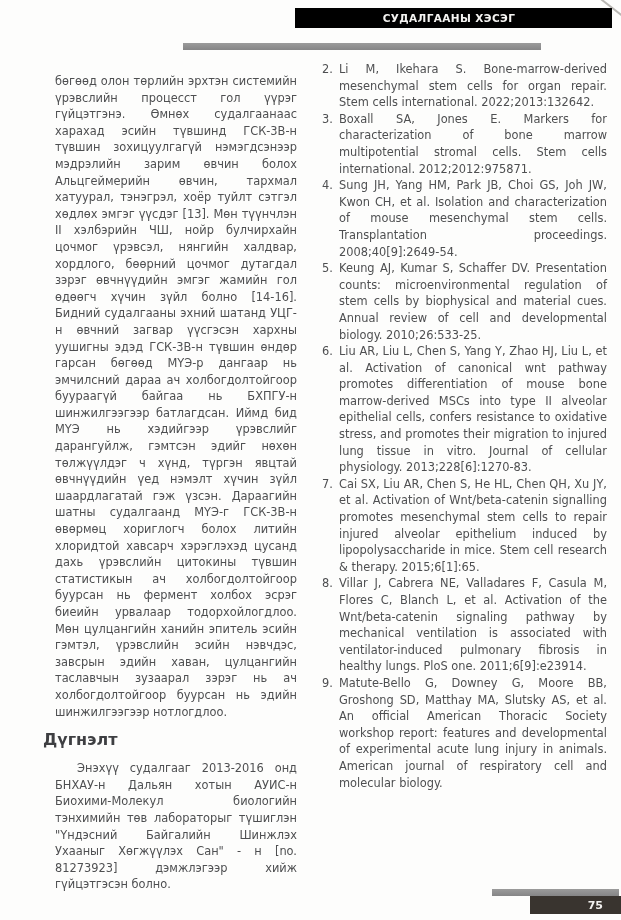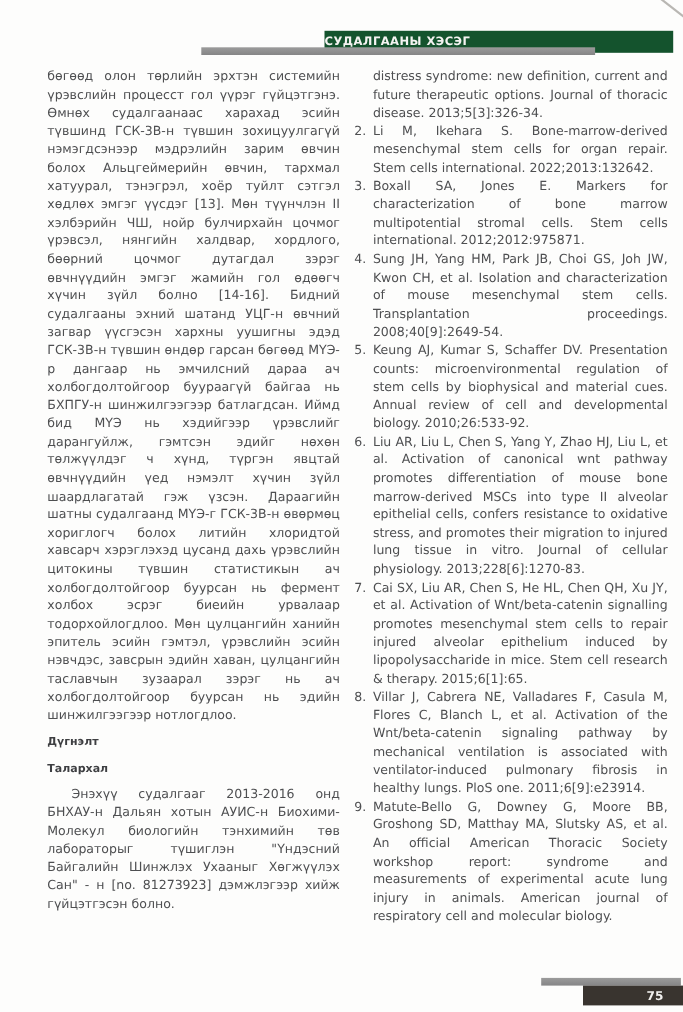--- a/index.html
+++ b/index.html
@@ -9,24 +9,24 @@
     height: 920px;
     margin: 0 auto;
     background: #fdfdfc;
     font-family: "DejaVu Sans", "Liberation Sans", sans-serif;
     color: #4e4f51;
     overflow: hidden;
   }
   
   .bar-dark-top {
     position: absolute;
-    left: 295px; top: 28px;
+    left: 295px; top: 8px;
     width: 317px; height: 20px;
-    background: #14532d;
-    display: flex; align-items: center; justify-content: flex-start;
+    background: #000000;
+    display: flex; align-items: center; justify-content: center;
     padding-right: 9px; box-sizing: border-box;
   }
   .bar-dark-top .section-label {
     color: #f4f3f1;
     font-size: 10.5px;
     font-weight: bold;
     letter-spacing: 0.4px;
   }
   .bar-gray-top {
     position: absolute;
@@ -46,30 +46,30 @@
   .content {
     position: absolute;
     left: 43px; top: 61px;
     width: 564px;
     display: flex;
     gap: 13px;
   }
   .col-left  { width: 266px; flex: none; }
   .col-right { width: 285px; flex: none; }
   .body-text {
-    margin: 0;
+    margin: 12px;
     font-size: 11.4px;
     line-height: 16.6px;
     text-align: justify;
     color: #4e4f51;
   }
   .indent { text-indent: 22px; }
   .sub-heading {
     margin: 9px 0 5px 0;
-    font-size: 10px;
+    font-size: 16px;
     line-height: 16px;
     font-weight: bold;
     color: #3e3f42;
   }
   .ref {
     display: flex;
     font-size: 11.4px;
     line-height: 16.6px;
     color: #4e4f51;
   }
@@ -117,59 +117,57 @@
   </div>
   <div class="bar-gray-top"></div>
 
   <div class="content">
 
     <div class="col-left">
       <p class="body-text">бөгөөд олон төрлийн эрхтэн системийн үрэвслийн процесст гол үүрэг гүйцэтгэнэ. Өмнөх судалгаанаас харахад эсийн түвшинд ГСК-3В-н түвшин зохицуулгагүй нэмэгдсэнээр мэдрэлийн зарим өвчин болох Альцгеймерийн өвчин, тархмал хатуурал, тэнэгрэл, хоёр туйлт сэтгэл хөдлөх эмгэг үүсдэг [13]. Мөн түүнчлэн II хэлбэрийн ЧШ, нойр булчирхайн цочмог үрэвсэл, нянгийн халдвар, хордлого, бөөрний цочмог дутагдал зэрэг өвчнүүдийн эмгэг жамийн гол өдөөгч хүчин зүйл болно [14-16]. Бидний судалгааны эхний шатанд УЦГ-н өвчний загвар үүсгэсэн хархны уушигны эдэд ГСК-3В-н түвшин өндөр гарсан бөгөөд МҮЭ-р дангаар нь эмчилсний дараа ач холбогдолтойгоор буураагүй байгаа нь БХПГУ-н шинжилгээгээр батлагдсан. Иймд бид МҮЭ нь хэдийгээр үрэвслийг дарангуйлж, гэмтсэн эдийг нөхөн төлжүүлдэг ч хүнд, түргэн явцтай өвчнүүдийн үед нэмэлт хүчин зүйл шаардлагатай гэж үзсэн. Дараагийн шатны судалгаанд МҮЭ-г ГСК-3В-н өвөрмөц хориглогч болох литийн хлоридтой хавсарч хэрэглэхэд цусанд дахь үрэвслийн цитокины түвшин статистикын ач холбогдолтойгоор буурсан нь фермент холбох эсрэг биеийн урвалаар тодорхойлогдлоо. Мөн цулцангийн ханийн эпитель эсийн гэмтэл, үрэвслийн эсийн нэвчдэс, завсрын эдийн хаван, цулцангийн таславчын зузаарал зэрэг нь ач холбогдолтойгоор буурсан нь эдийн шинжилгээгээр нотлогдлоо.</p>
 
       <h3 class="sub-heading">Дүгнэлт</h3>
 
-      <h3 class="sub-heading">Талархал</h3>
       <p class="body-text indent">Энэхүү судалгааг 2013-2016 онд БНХАУ-н Дальян хотын АУИС-н Биохими-Молекул биологийн тэнхимийн төв лабораторыг түшиглэн "Үндэсний Байгалийн Шинжлэх Ухааныг Хөгжүүлэх Сан" - н [no. 81273923] дэмжлэгээр хийж гүйцэтгэсэн болно.</p>
 
     </div>
 
     <div class="col-right">
-      <p class="body-text ref-cont">distress syndrome: new definition, current and future therapeutic options. Journal of thoracic disease. 2013;5[3]:326-34.</p>
 
       <div class="ref">
         <span class="ref-num">2.</span>
         <span class="ref-text">Li M, Ikehara S. Bone-marrow-derived mesenchymal stem cells for organ repair. Stem cells international. 2022;2013:132642.</span>
       </div>
       <div class="ref">
         <span class="ref-num">3.</span>
         <span class="ref-text">Boxall SA, Jones E. Markers for characterization of bone marrow multipotential stromal cells. Stem cells international. 2012;2012:975871.</span>
       </div>
       <div class="ref">
         <span class="ref-num">4.</span>
         <span class="ref-text">Sung JH, Yang HM, Park JB, Choi GS, Joh JW, Kwon CH, et al. Isolation and characterization of mouse mesenchymal stem cells. Transplantation proceedings. 2008;40[9]:2649-54.</span>
       </div>
       <div class="ref">
         <span class="ref-num">5.</span>
-        <span class="ref-text">Keung AJ, Kumar S, Schaffer DV. Presentation counts: microenvironmental regulation of stem cells by biophysical and material cues. Annual review of cell and developmental biology. 2010;26:533-92.</span>
+        <span class="ref-text">Keung AJ, Kumar S, Schaffer DV. Presentation counts: microenvironmental regulation of stem cells by biophysical and material cues. Annual review of cell and developmental biology. 2010;26:533-25.</span>
       </div>
       <div class="ref">
         <span class="ref-num">6.</span>
         <span class="ref-text">Liu AR, Liu L, Chen S, Yang Y, Zhao HJ, Liu L, et al. Activation of canonical wnt pathway promotes differentiation of mouse bone marrow-derived MSCs into type II alveolar epithelial cells, confers resistance to oxidative stress, and promotes their migration to injured lung tissue in vitro. Journal of cellular physiology. 2013;228[6]:1270-83.</span>
       </div>
       <div class="ref">
         <span class="ref-num">7.</span>
         <span class="ref-text">Cai SX, Liu AR, Chen S, He HL, Chen QH, Xu JY, et al. Activation of Wnt/beta-catenin signalling promotes mesenchymal stem cells to repair injured alveolar epithelium induced by lipopolysaccharide in mice. Stem cell research &amp; therapy. 2015;6[1]:65.</span>
       </div>
       <div class="ref">
         <span class="ref-num">8.</span>
         <span class="ref-text">Villar J, Cabrera NE, Valladares F, Casula M, Flores C, Blanch L, et al. Activation of the Wnt/beta-catenin signaling pathway by mechanical ventilation is associated with ventilator-induced pulmonary fibrosis in healthy lungs. PloS one. 2011;6[9]:e23914.</span>
       </div>
       <div class="ref">
         <span class="ref-num">9.</span>
-        <span class="ref-text">Matute-Bello G, Downey G, Moore BB, Groshong SD, Matthay MA, Slutsky AS, et al. An official American Thoracic Society workshop report: syndrome and measurements of experimental acute lung injury in animals. American journal of respiratory cell and molecular biology.</span>
+        <span class="ref-text">Matute-Bello G, Downey G, Moore BB, Groshong SD, Matthay MA, Slutsky AS, et al. An official American Thoracic Society workshop report: features and developmental of experimental acute lung injury in animals. American journal of respiratory cell and molecular biology.</span>
       </div>
     </div>
 
   </div>
 
   <div class="bar-gray-bottom"></div>
   <div class="bar-dark-bottom">
     <span class="page-number">75</span>
   </div>
 

